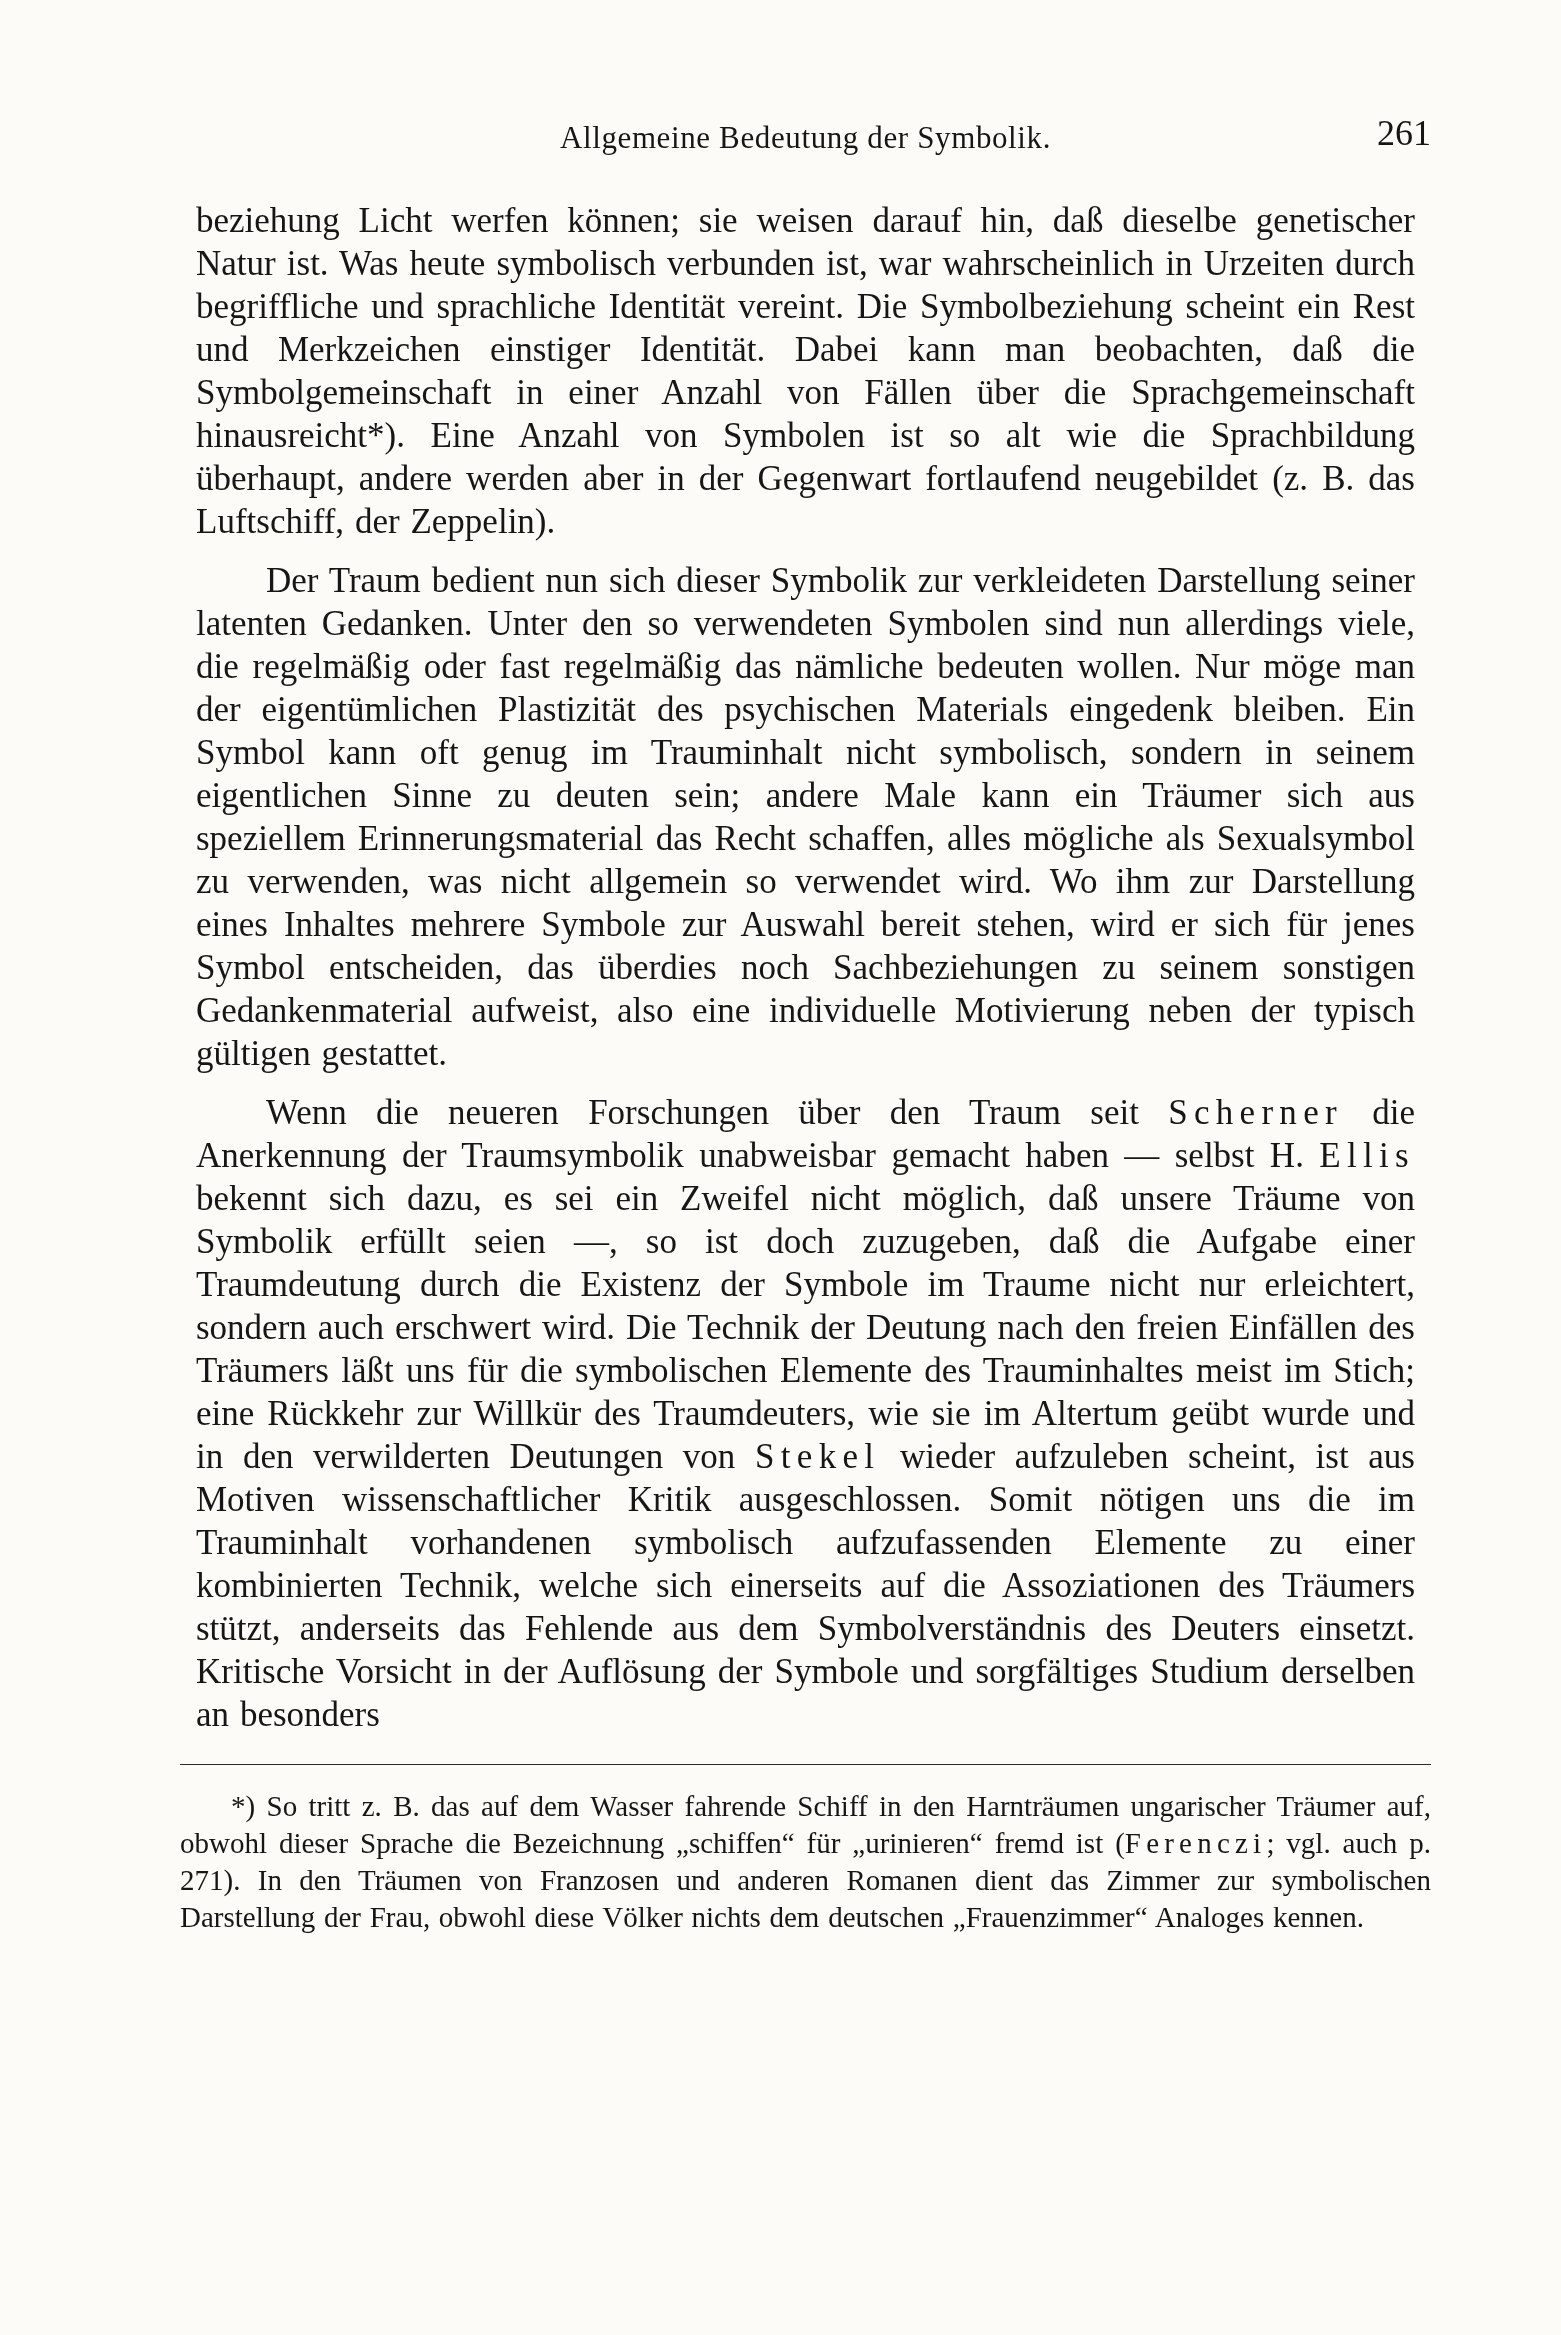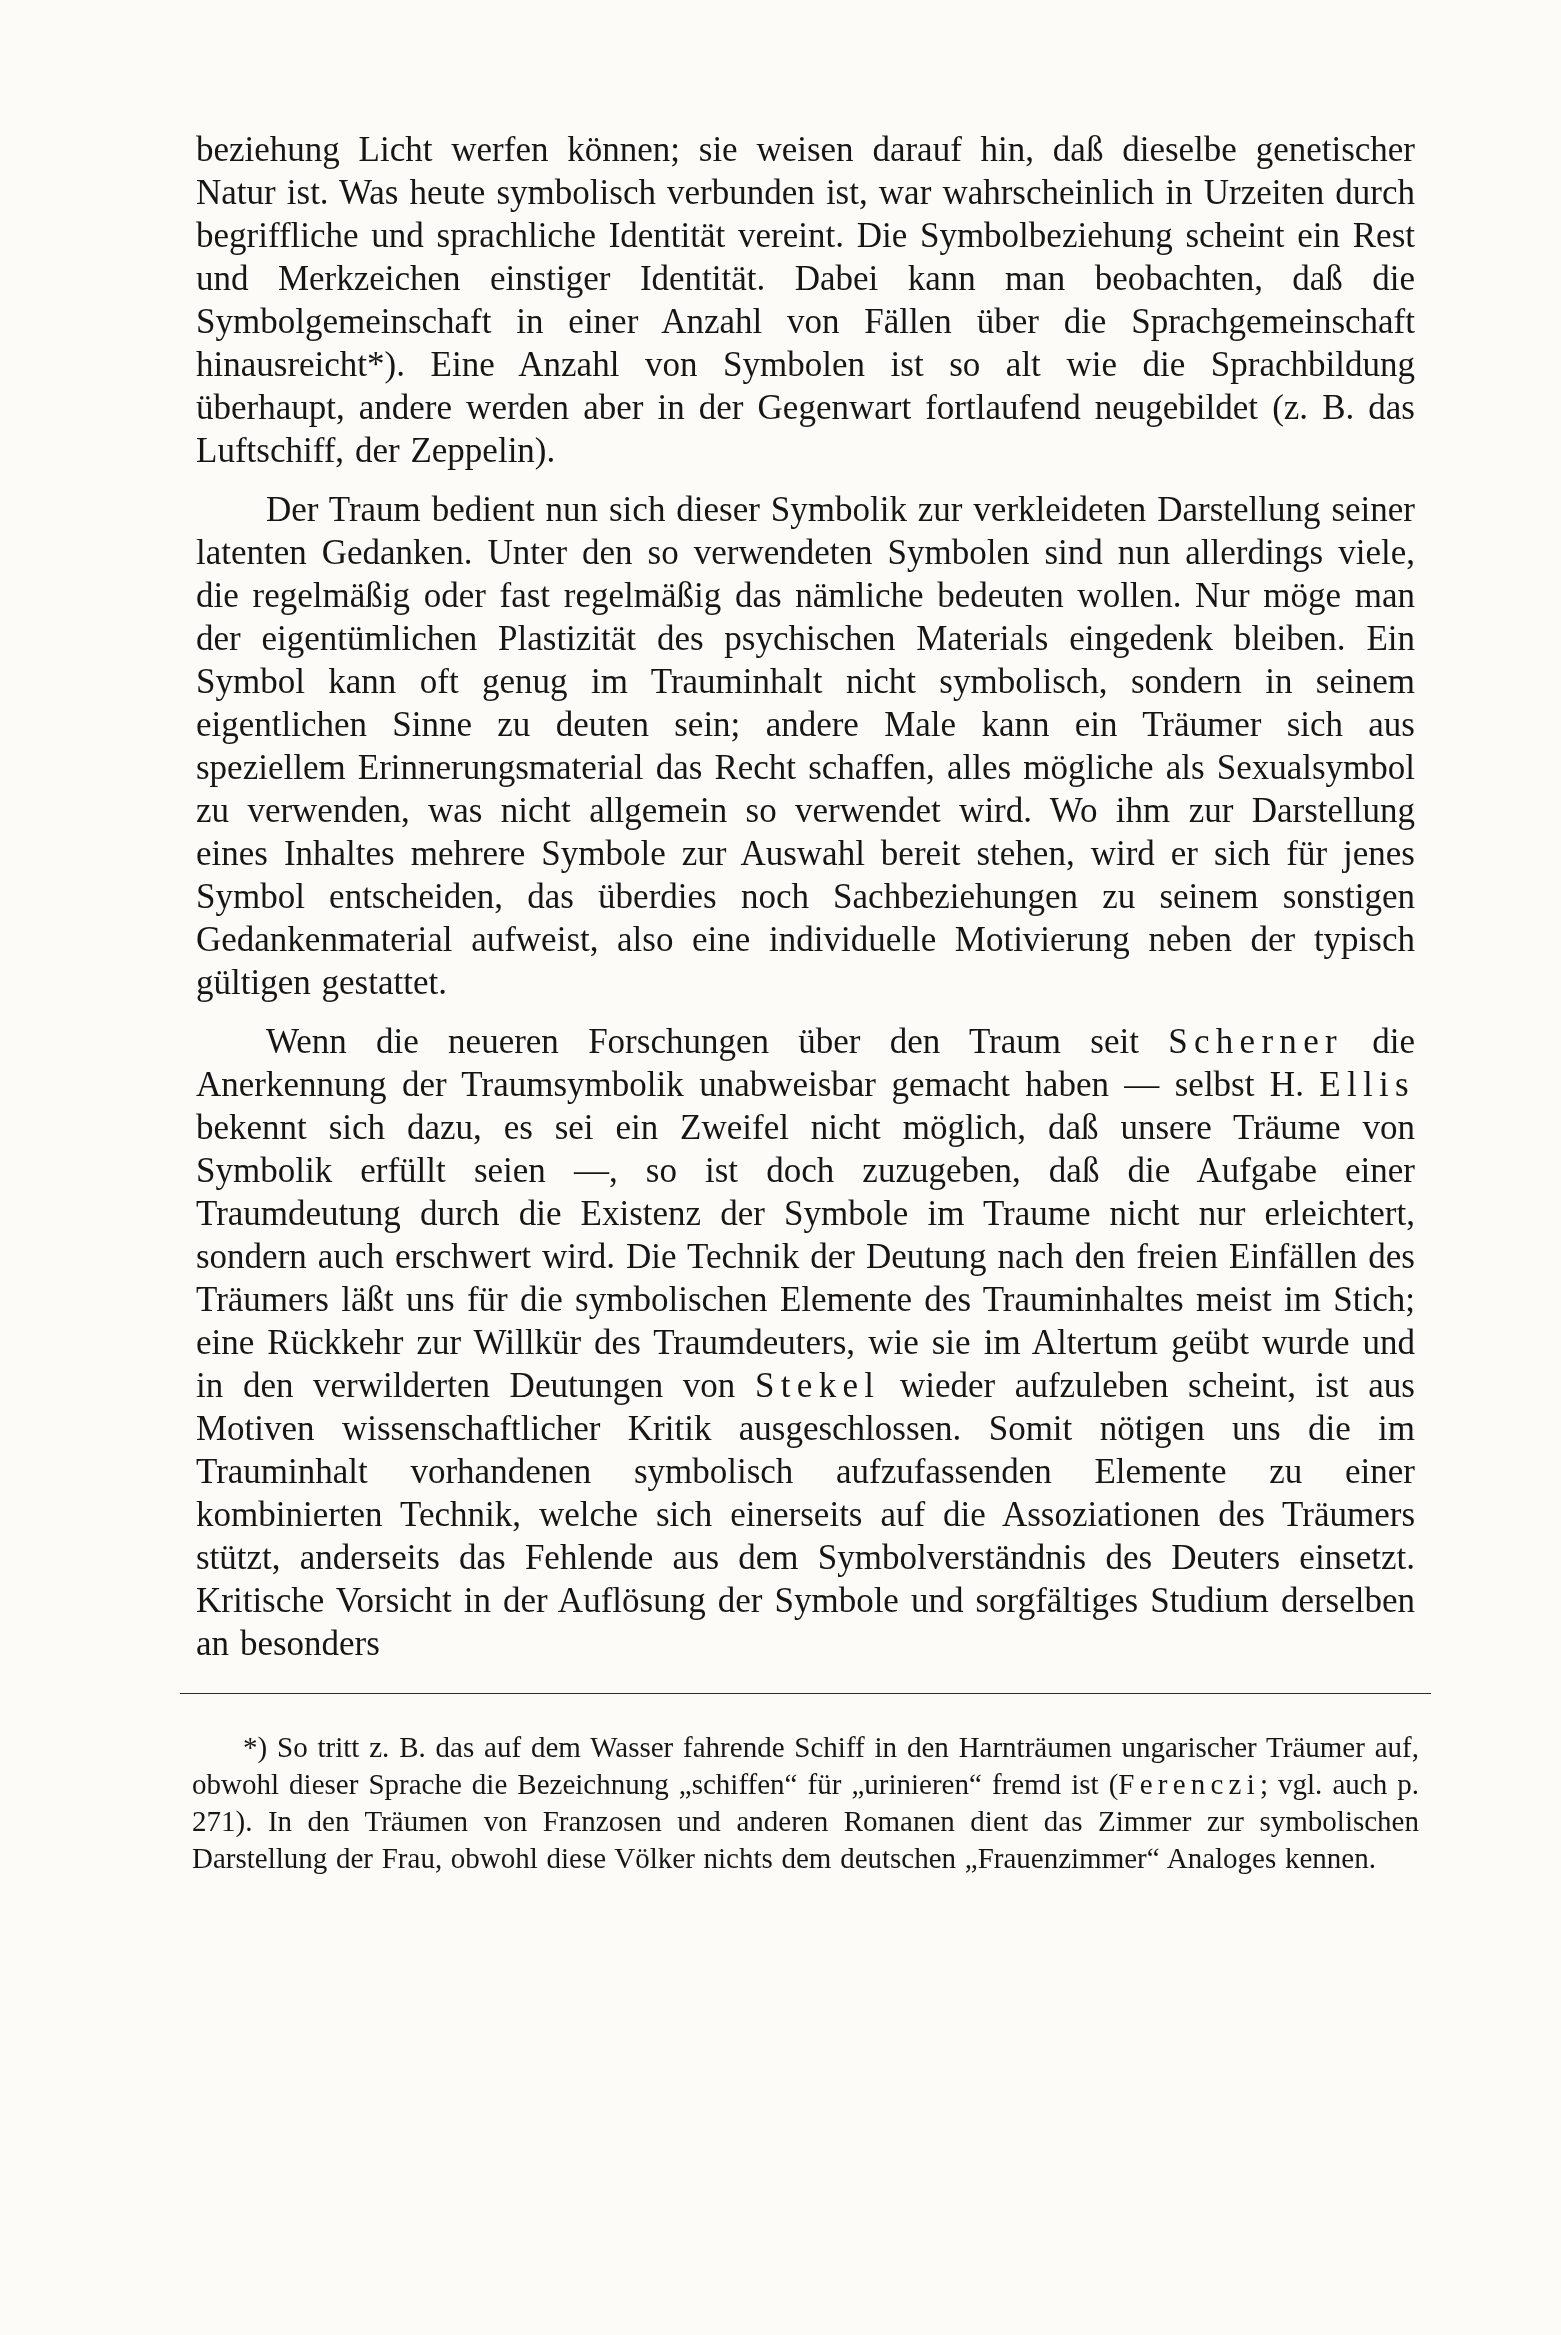--- a/index.html
+++ b/index.html
@@ -63,32 +63,36 @@
   .footnote {
     margin-top: 28px;
     border-top: 1.9px solid #2c2c2c;
     padding-top: 23px;
     font-size: 29px;
     line-height: 37px;
     text-align: justify;
     word-spacing: 0.05em;
   }
   .footnote p {
-    margin: 12px;
+    margin: 0;
   }
   .footnote p.indent {
     text-indent: 51px;
   }
 </style>
 </head>
 <body>
 
 <div class="page">
   <div class="text-block">
 
+    <div class="running-header">
+      <span class="header-title">Allgemeine Bedeutung der Symbolik.</span>
+      <span class="page-number">261</span>
+    </div>
 
     <div class="body-text">
         <p><span>beziehung Licht werfen können; sie weisen darauf hin, daß dieselbe genetischer Natur ist. Was heute symbolisch verbunden ist, war wahrscheinlich in Urzeiten durch begriffliche und sprachliche Identität vereint. Die Symbolbeziehung scheint ein Rest und Merkzeichen einstiger Identität. Dabei kann man beobachten, daß die Symbolgemeinschaft in einer Anzahl von Fällen über die Sprachgemeinschaft hinausreicht*). Eine Anzahl von Symbolen ist so alt wie die Sprachbildung überhaupt, andere werden aber in der Gegenwart fortlaufend neugebildet (z. B. das Luftschiff, der Zeppelin).</span></p>
         <p class="indent"><span>Der Traum bedient nun sich dieser Symbolik zur verkleideten Darstellung seiner latenten Gedanken. Unter den so verwendeten Symbolen sind nun allerdings viele, die regelmäßig oder fast regelmäßig das nämliche bedeuten wollen. Nur möge man der eigentümlichen Plastizität des psychischen Materials eingedenk bleiben. Ein Symbol kann oft genug im Trauminhalt nicht symbolisch, sondern in seinem eigentlichen Sinne zu deuten sein; andere Male kann ein Träumer sich aus speziellem Erinnerungsmaterial das Recht schaffen, alles mögliche als Sexualsymbol zu verwenden, was nicht allgemein so verwendet wird. Wo ihm zur Darstellung eines Inhaltes mehrere Symbole zur Auswahl bereit stehen, wird er sich für jenes Symbol entscheiden, das überdies noch Sachbeziehungen zu seinem sonstigen Gedankenmaterial aufweist, also eine individuelle Motivierung neben der typisch gültigen gestattet.</span></p>
         <p class="indent"><span>Wenn die neueren Forschungen über den Traum seit </span><span class="spaced">Scherner</span><span> die Anerkennung der Traumsymbolik unabweisbar gemacht haben — selbst H. </span><span class="spaced">Ellis</span><span> bekennt sich dazu, es sei ein Zweifel nicht möglich, daß unsere Träume von Symbolik erfüllt seien —, so ist doch zuzugeben, daß die Aufgabe einer Traumdeutung durch die Existenz der Symbole im Traume nicht nur erleichtert, sondern auch erschwert wird. Die Technik der Deutung nach den freien Einfällen des Träumers läßt uns für die symbolischen Elemente des Trauminhaltes meist im Stich; eine Rückkehr zur Willkür des Traumdeuters, wie sie im Altertum geübt wurde und in den verwilderten Deutungen von </span><span class="spaced">Stekel</span><span> wieder aufzuleben scheint, ist aus Motiven wissenschaftlicher Kritik ausgeschlossen. Somit nötigen uns die im Trauminhalt vorhandenen symbolisch aufzufassenden Elemente zu einer kombinierten Technik, welche sich einerseits auf die Assoziationen des Träumers stützt, anderseits das Fehlende aus dem Symbolverständnis des Deuters einsetzt. Kritische Vorsicht in der Auflösung der Symbole und sorgfältiges Studium derselben an besonders</span></p>
       </div>
 
     <div class="footnote">
       <div>
           <p class="indent"><span>*) So tritt z. B. das auf dem Wasser fahrende Schiff in den Harnträumen ungarischer Träumer auf, obwohl dieser Sprache die Bezeichnung „schiffen“ für „urinieren“ fremd ist (</span><span class="spaced">Ferenczi</span><span>; vgl. auch p. 271). In den Träumen von Franzosen und anderen Romanen dient das Zimmer zur symbolischen Darstellung der Frau, obwohl diese Völker nichts dem deutschen „Frauenzimmer“ Analoges kennen.</span></p>

